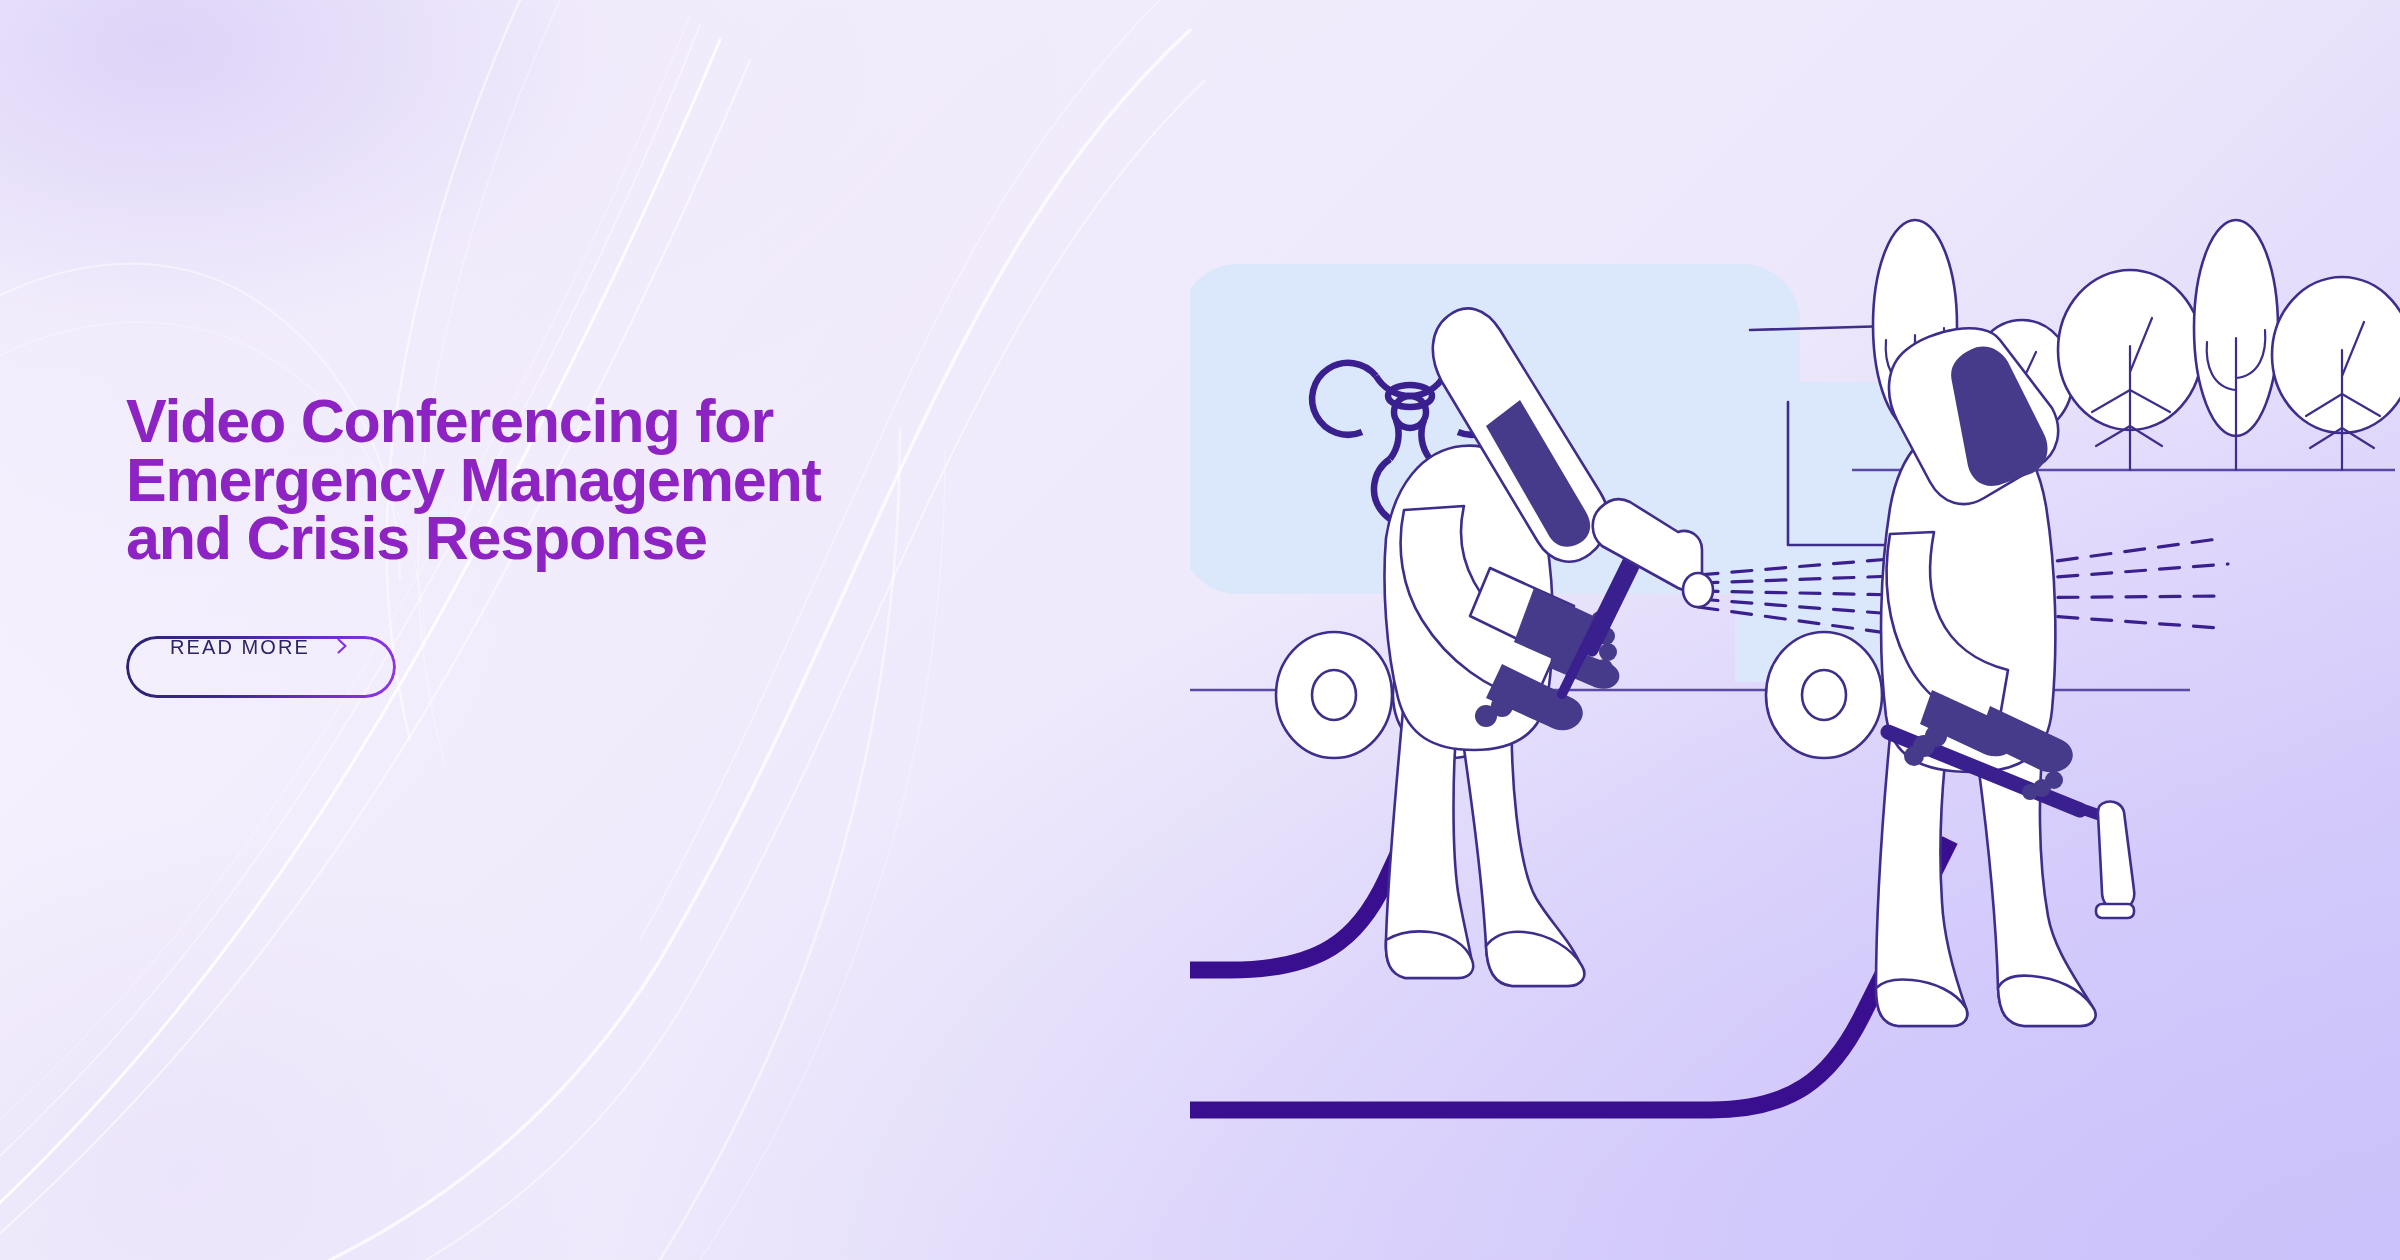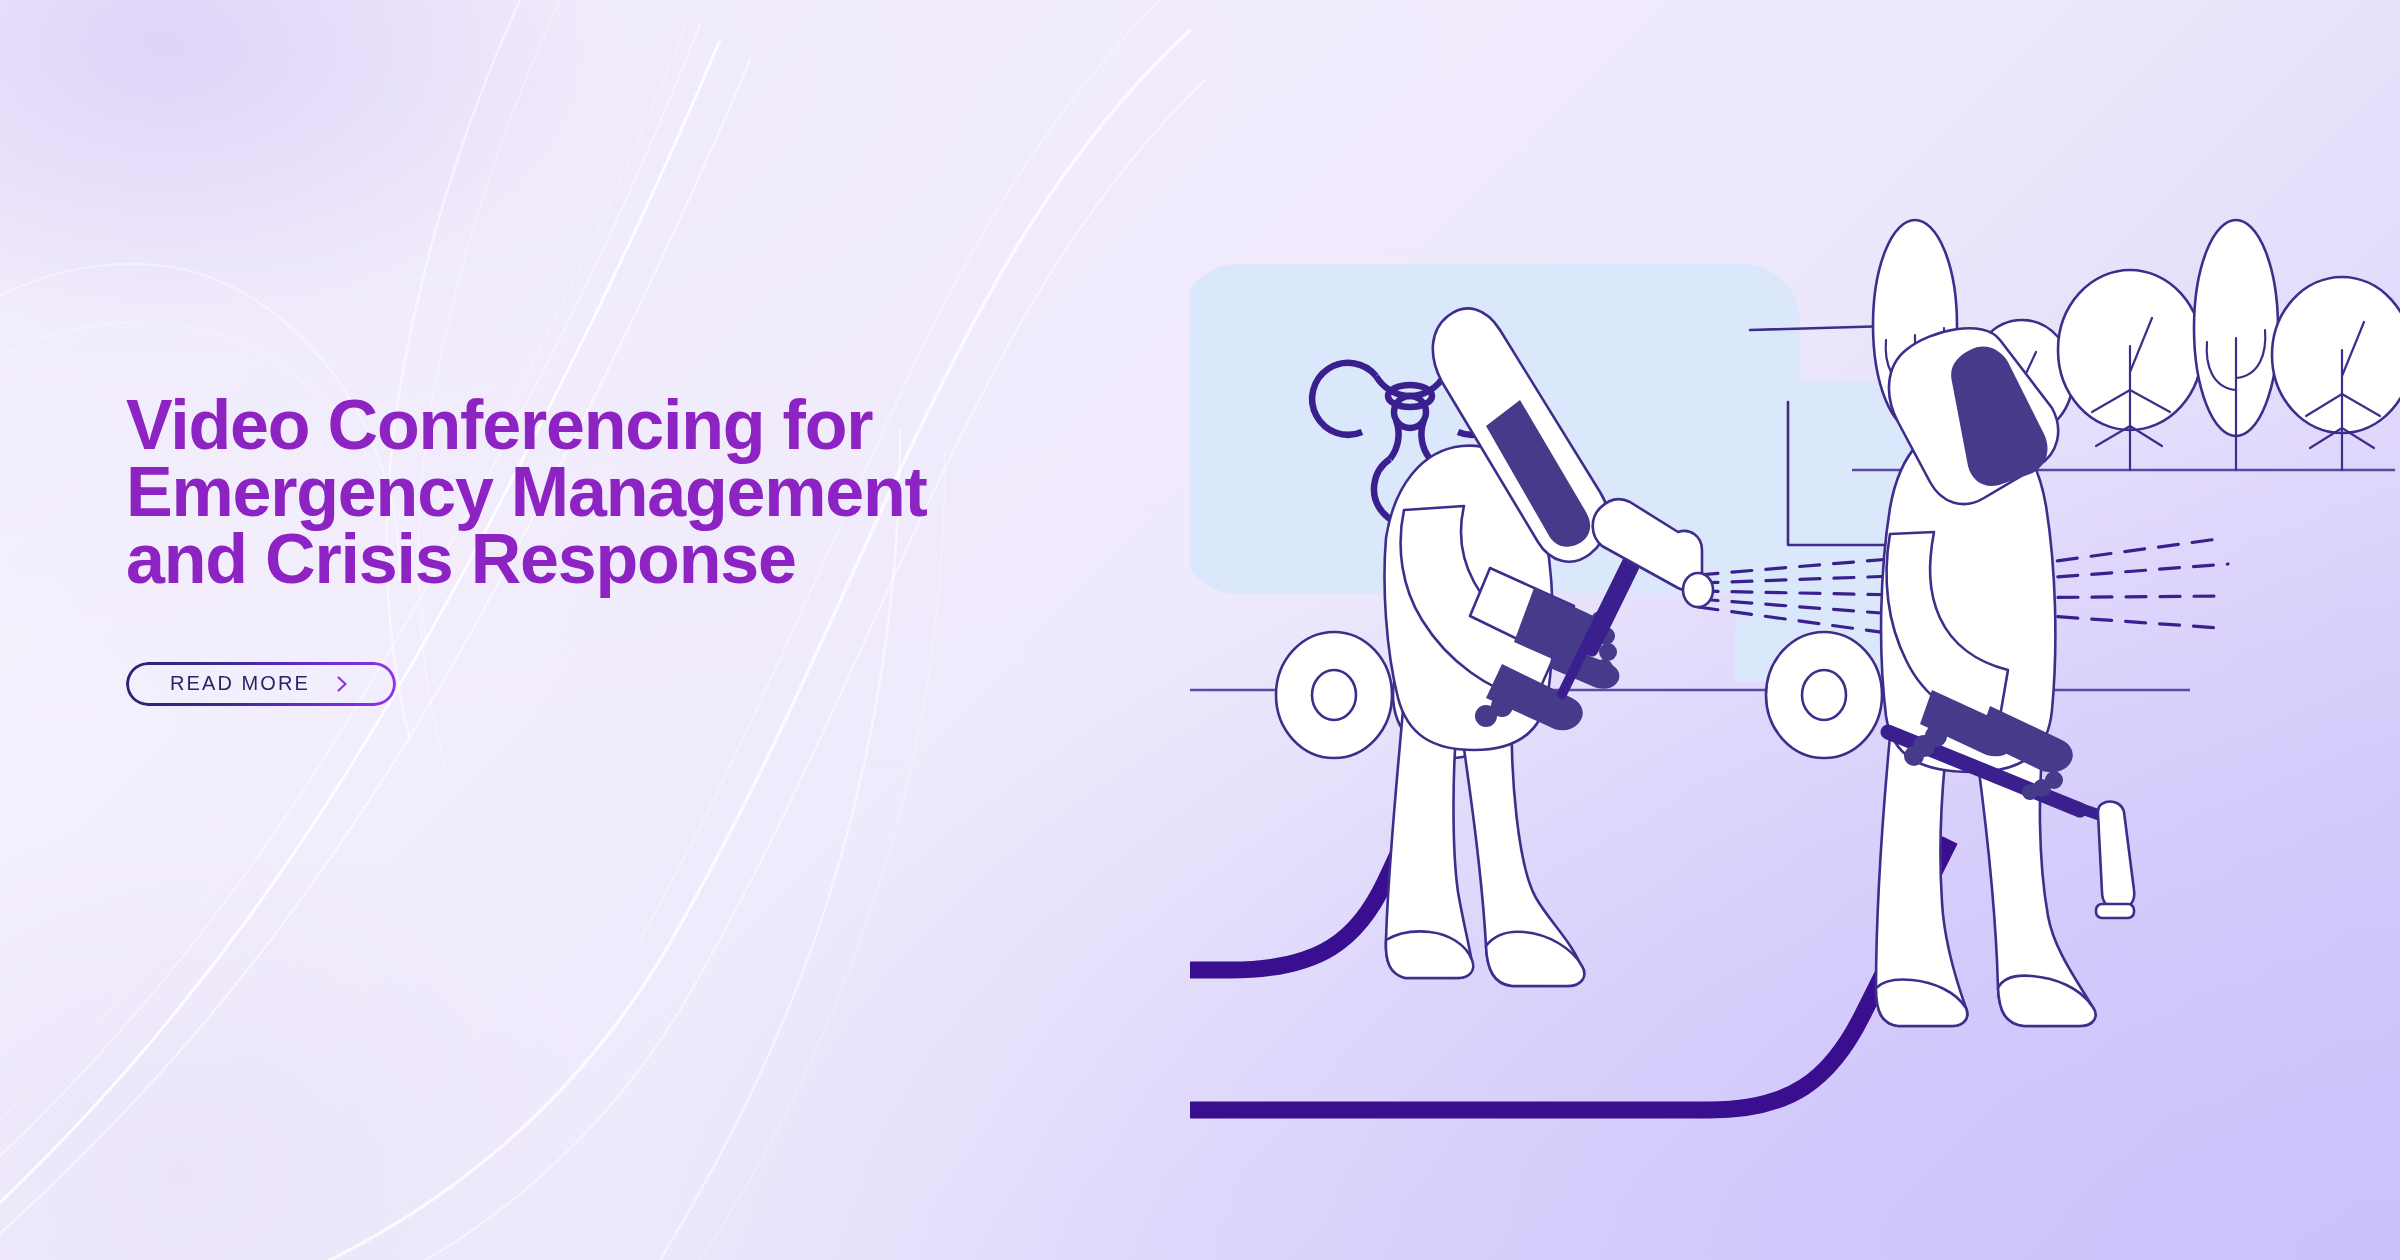--- a/index.html
+++ b/index.html
@@ -21,31 +21,31 @@
   .tint-tl{position:absolute;left:0;top:0;width:900px;height:520px;
     background:radial-gradient(70% 80% at 18% 8%,rgba(208,195,246,.55) 0%,rgba(208,195,246,0) 70%);}
   .tint-bl{position:absolute;left:-120px;bottom:-160px;width:1000px;height:820px;
     background:radial-gradient(60% 60% at 30% 70%,rgba(233,226,250,.75) 0%,rgba(233,226,250,0) 72%);}
 
   
   .copy{position:absolute;left:126px;top:392px;width:1040px;}
   .headline{
     margin:0;color:#8c23c2;
     font-family:"Liberation Sans", sans-serif;
-    font-size:70px;line-height:.96;font-weight:700;letter-spacing:-1.2px;
+    font-size:61px;line-height:.96;font-weight:700;letter-spacing:-1.2px;
     white-space:pre-line;
   }
   .subtitle{
     margin:0;padding-top:112px;color:#17171a;
     font-size:47px;font-weight:400;letter-spacing:-.4px;line-height:1.1;
   }
   .cta-wrap{padding-top:68px;}
   .cta{
-    position:relative;display:inline-flex;align-items:center;justify-content:center;
-    gap:22px;width:270px;height:44px;border-radius:999px;background:transparent;
+    position:relative;display:inline-flex;justify-content:center;
+    gap:22px;width:270px;height:62px;border-radius:999px;background:transparent;
     padding:0;border:0;cursor:pointer;
   }
   .cta::before{
     content:"";position:absolute;inset:0;border-radius:999px;padding:3px;
     background:linear-gradient(95deg,#2b2270 0%,#3c2a93 38%,#6a2ecd 72%,#9233ec 100%);
     -webkit-mask:linear-gradient(#000 0 0) content-box,linear-gradient(#000 0 0);
     -webkit-mask-composite:xor;mask:linear-gradient(#000 0 0) content-box,linear-gradient(#000 0 0);
     mask-composite:exclude;
   }
   .cta-label{

